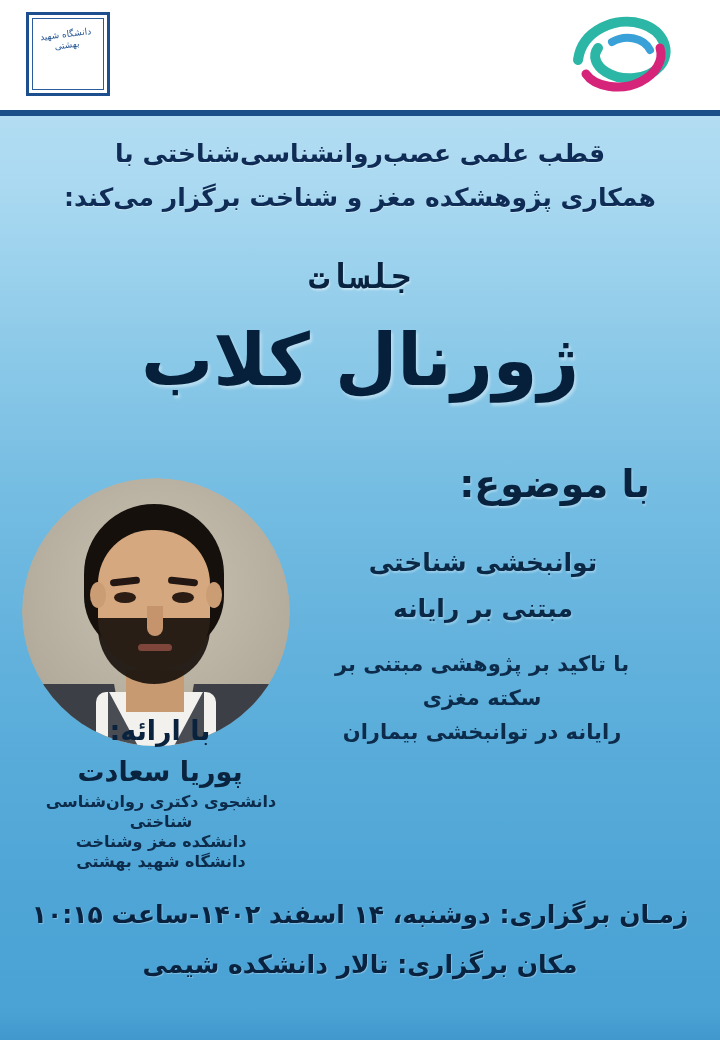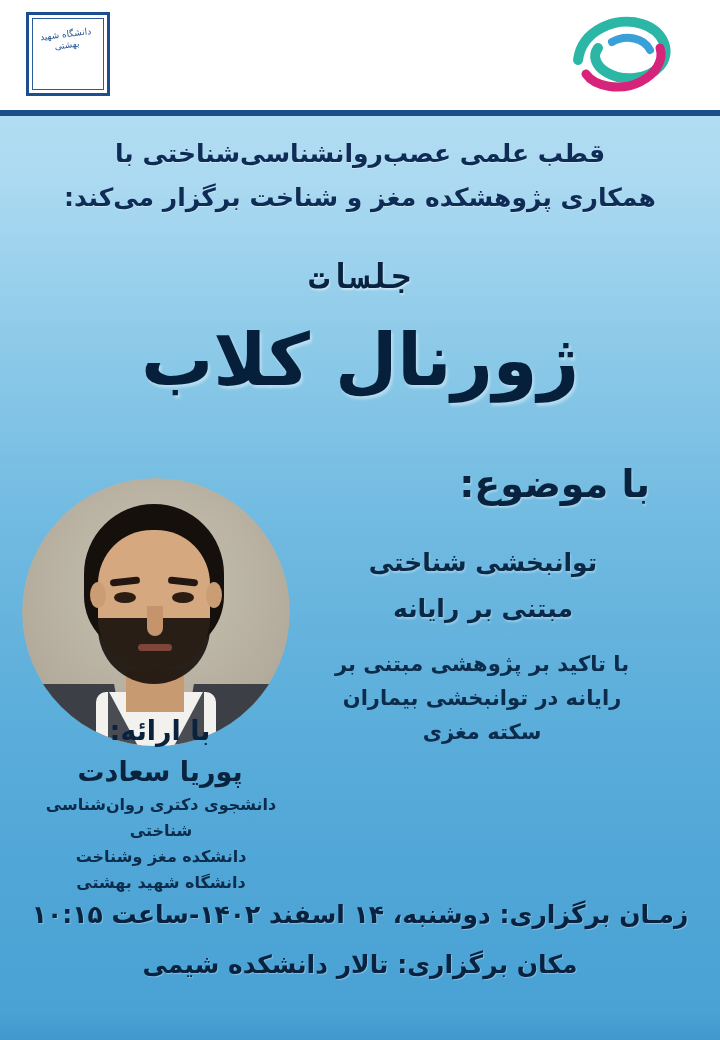--- a/index.html
+++ b/index.html
@@ -313,21 +313,21 @@
     z-index: 4;
   }
   .presenter-affil {
     position: absolute;
     top: 792px;
     left: 36px;
     width: 250px;
     text-align: center;
     color: #0d2b4a;
     font-size: 16px;
-    line-height: 26px;
+    line-height: 20px;
     font-weight: bold;
     z-index: 4;
   }
 
   
   .footer-time {
     position: absolute;
     top: 900px;
     left: 0; right: 0;
     text-align: center;
@@ -388,22 +388,22 @@
   <div class="title-small">جلسات</div>
   <div class="title-big">ژورنال کلاب</div>
 
   <div class="subject-label">با موضوع:</div>
   <div class="subject-title">
     <div>توانبخشی شناختی</div>
     <div>مبتنی بر رایانه</div>
   </div>
   <div class="subject-desc">
     <div>با تاکید بر پژوهشی مبتنی بر</div>
+    <div>سکته مغزی</div>
     <div>رایانه در توانبخشی بیماران</div>
-    <div>سکته مغزی</div>
   </div>
 
   <div class="photo-wrap">
     <div class="photo">
       <div class="ph-jacket-l"></div>
       <div class="ph-jacket-r"></div>
       <div class="ph-shirt"></div>
       <div class="ph-collar-l"></div>
       <div class="ph-collar-r"></div>
       <div class="ph-neck"></div>

